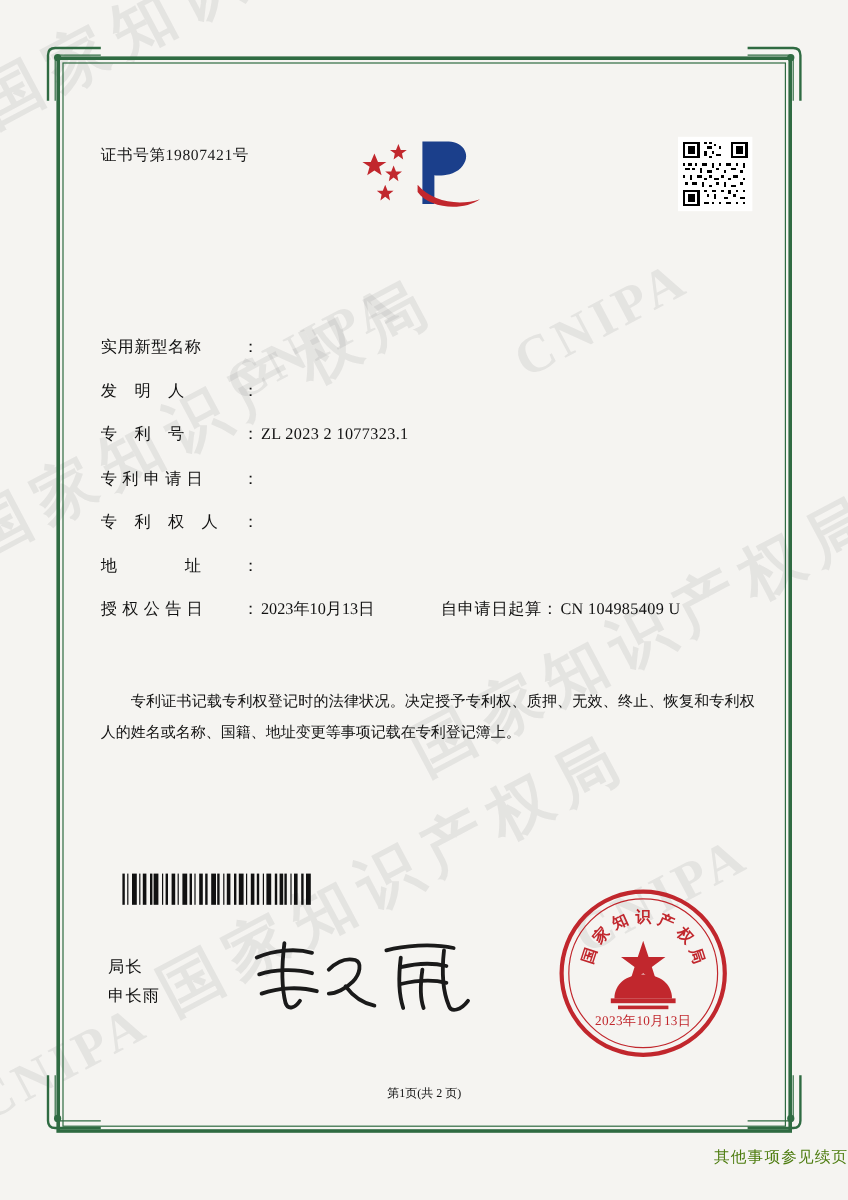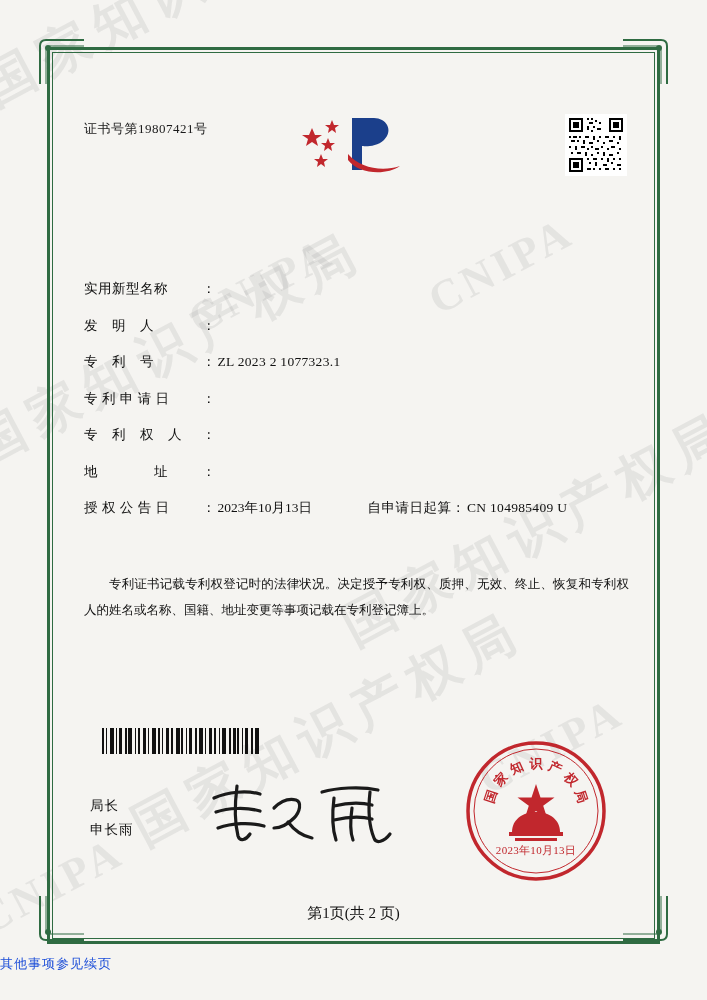--- a/index.html
+++ b/index.html
@@ -194,31 +194,31 @@
     position: absolute;
     left: 150px; top: 726px;
     width: 210px; height: 70px;
   }
 
   .page-num {
     position: absolute;
     left: 0; right: 0;
     top: 852px;
     text-align: center;
-    font-size: 15px;
+    font-size: 10px;
     color: #111;
   }
 
   .footer-note {
     position: absolute;
     left: 0; right: 0;
     top: 955px;
-    text-align: left;
+    text-align: right;
     font-size: 13px;
-    color: #1d4ed8;
+    color: #4d7c0f;
     letter-spacing: 1px;
     z-index: 5;
   }
 </style>
 </head>
 <body>
 
 <div class="page">
 
   <div class="watermarks">

